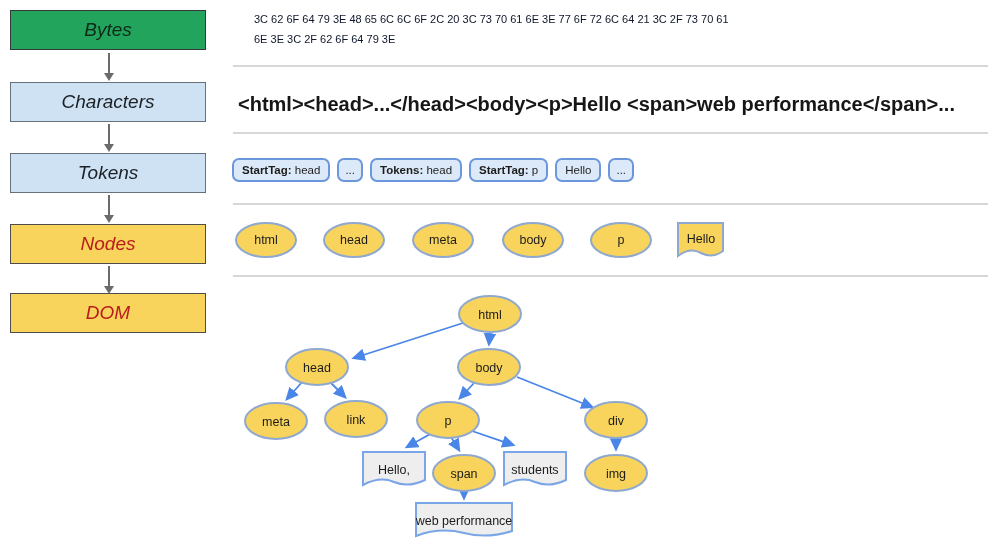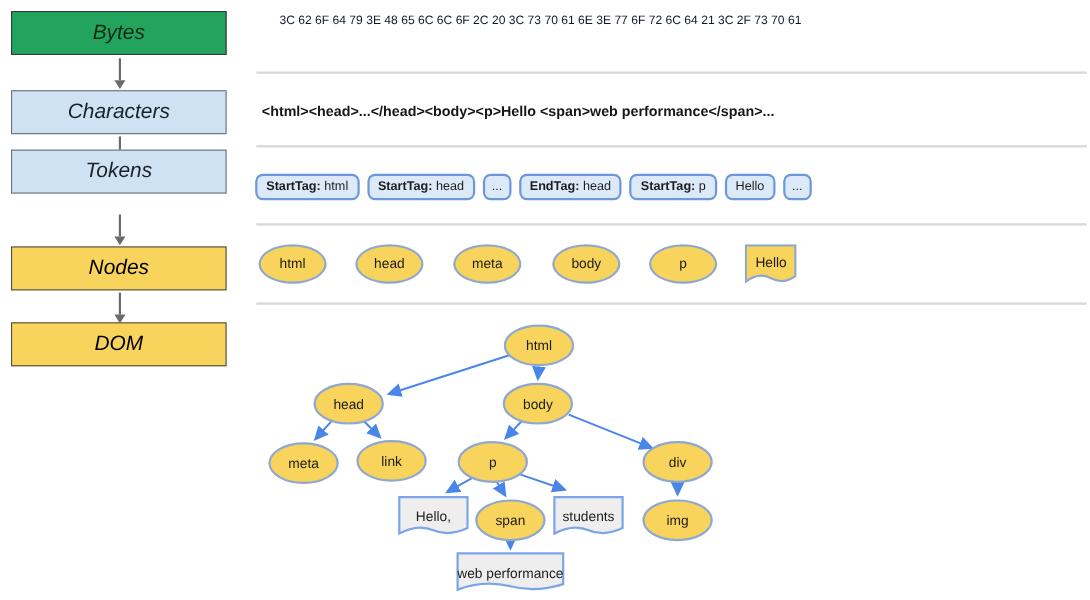--- a/index.html
+++ b/index.html
@@ -8,38 +8,38 @@
     background:#ffffff;font-family:"Liberation Sans",sans-serif;color:#1b1b1b;
   }
   
   .stage{
     position:absolute;left:10px;width:194px;height:38px;
     display:flex;align-items:center;justify-content:center;
     font-size:19px;border:1.5px solid #444;font-style:italic;
   }
   .stage.green{background:#23a45c;border-color:#34383b;color:#0c2a17;}
   .stage.blue{background:#cfe2f3;border-color:#66717c;color:#1c2126;}
-  .stage.yellow{background:#f8d45c;border-color:#4c4c4c;color:#000000;}
+  .stage.yellow{background:#f8d45c;border-color:#4c4c4c;color:#b91c1c;}
   .varrow{position:absolute;left:100px;width:17px;text-align:center;}
   .varrow .shaft{width:2px;height:20px;background:#6b6b6b;margin:0 auto;}
   .varrow .head{
     width:0;height:0;margin:0 auto;
     border-left:5px solid transparent;border-right:5px solid transparent;
     border-top:8px solid #6b6b6b;
   }
   
   .rightcol{position:absolute;left:230px;top:0;width:761px;height:545px;}
   .divider{position:absolute;left:3px;right:3px;border-top:2px solid #d7d7d7;}
   .bytes-text{
     position:absolute;left:8px;top:10px;right:6px;
     font-size:11px;line-height:19.5px;color:#0f172a;white-space:nowrap;margin-left:16px;
   }
   .chars-text{
     position:absolute;left:8px;top:93px;
-    font-size:13px;font-weight:bold;color:#161616;white-space:nowrap;
+    font-size:20px;font-weight:bold;color:#161616;white-space:nowrap;
   }
   .tokens-row{
     position:absolute;left:2px;top:158px;
     display:flex;align-items:center;gap:7px;
   }
   .pill{
     background:#dce9f8;border:2px solid #6d97dc;border-radius:7px;
     padding:4px 8px;font-size:11.5px;color:#1d1d1d;white-space:nowrap;
   }
   .pill.small{padding:4px 6px;}
@@ -62,47 +62,47 @@
 <div class="stage green" style="top:10px">Bytes</div>
 <div class="varrow" style="top:53px">
     <div class="shaft"></div>
     <div class="head"></div>
   </div>
 <div class="stage blue" style="top:82px">Characters</div>
 <div class="varrow" style="top:124px">
     <div class="shaft"></div>
     <div class="head"></div>
   </div>
-<div class="stage blue" style="top:136px">Tokens</div>
+<div class="stage blue" style="top:153px">Tokens</div>
 <div class="varrow" style="top:195px">
     <div class="shaft"></div>
     <div class="head"></div>
   </div>
 <div class="stage yellow" style="top:224px">Nodes</div>
 <div class="varrow" style="top:266px">
     <div class="shaft"></div>
     <div class="head"></div>
   </div>
 <div class="stage yellow" style="top:293px">DOM</div>
 
 <div class="rightcol">
 
   <div class="bytes-text">
     <div>3C 62 6F 64 79 3E 48 65 6C 6C 6F 2C 20 3C 73 70 61 6E 3E 77 6F 72 6C 64 21 3C 2F 73 70 61</div>
+    <div>6E 3E 3C 2F 62 6F 64 79 3E</div>
   </div>
   <div class="divider" style="top:65px"></div>
 
   <div class="chars-text">&lt;html&gt;&lt;head&gt;...&lt;/head&gt;&lt;body&gt;&lt;p&gt;Hello &lt;span&gt;web performance&lt;/span&gt;...</div>
   <div class="divider" style="top:132px"></div>
 
   <div class="tokens-row">
-    <div class="pill"><b>StartTag:</b><span> html</span></div>
     <div class="pill"><b>StartTag:</b><span> head</span></div>
     <div class="pill small"><b></b><span>...</span></div>
-    <div class="pill"><b>EndTag:</b><span> head</span></div>
+    <div class="pill"><b>Tokens:</b><span> head</span></div>
     <div class="pill"><b>StartTag:</b><span> p</span></div>
     <div class="pill"><b></b><span>Hello</span></div>
     <div class="pill small"><b></b><span>...</span></div>
   </div>
   <div class="divider" style="top:203px"></div>
 
   <div class="node-ellipse" style="left:5px">html</div>
   <div class="node-ellipse" style="left:93px">head</div>
   <div class="node-ellipse" style="left:182px">meta</div>
   <div class="node-ellipse" style="left:272px">body</div>

